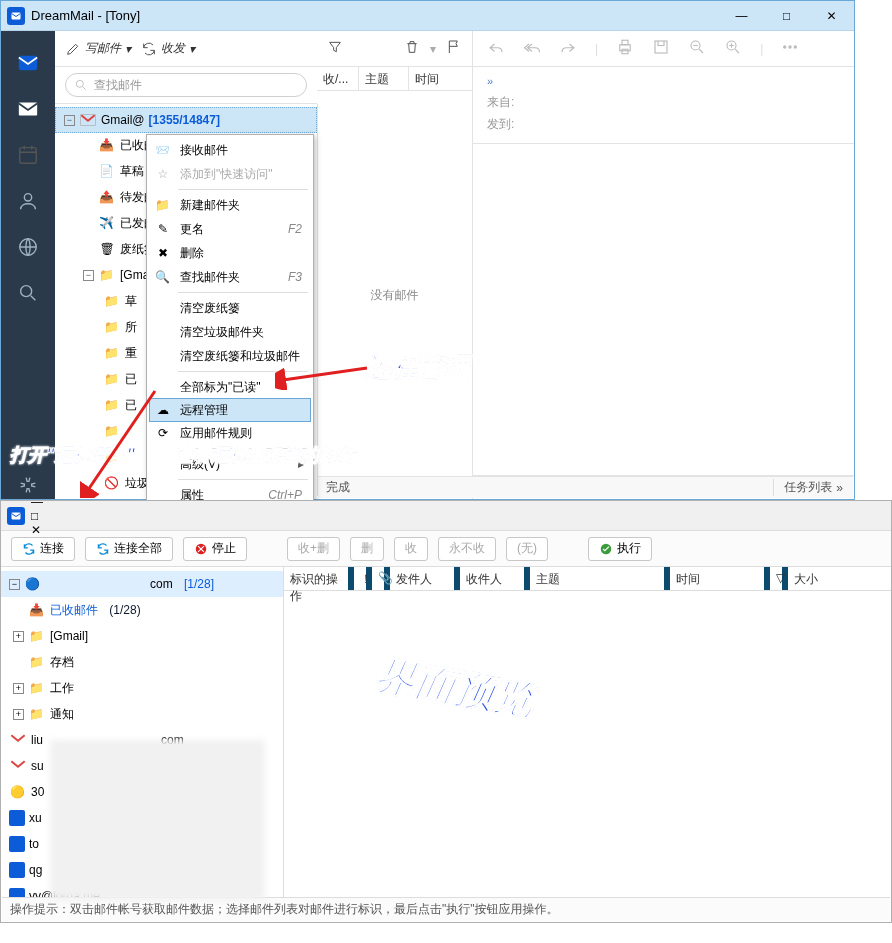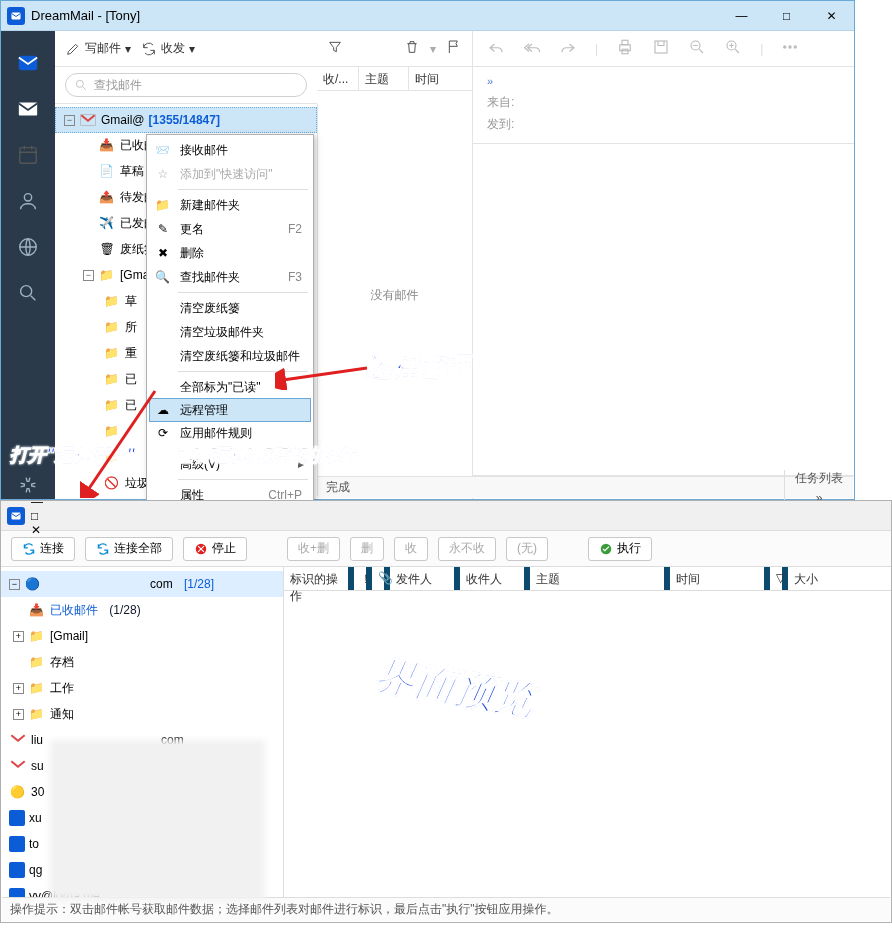--- a/index.html
+++ b/index.html
@@ -16,21 +16,21 @@
 
 .body{display:flex;height:calc(100% - 30px);}
 .leftbar{width:54px;background:#2a3a4a;display:flex;flex-direction:column;align-items:center;gap:18px;padding-top:18px;}
 .leftbar .lb{width:28px;height:28px;display:flex;align-items:center;justify-content:center;color:#9fb2c4;}
 .leftbar .lb.active{color:#fff;}
 .leftbar .spacer{flex:1;}
 .leftbar svg{width:22px;height:22px;}
 
 .pane{flex:1;display:flex;flex-direction:column;}
 .toolbar{height:36px;display:flex;align-items:center;gap:10px;padding:0 10px;border-bottom:1px solid #e3e3e3;}
-.toolbar .btn{display:flex;align-items:center;gap:4px;color:#333;}
+.toolbar .btn{display:flex;align-items:center;gap:4px;color:#333;font-style:italic;}
 .toolbar svg{width:16px;height:16px;stroke:#555;fill:none;stroke-width:1.5}
 .toolbar .ico{color:#888;}
 .search{padding:6px 10px;border-bottom:1px solid #e3e3e3;}
 .search .box{height:24px;border:1px solid #d0d0d0;border-radius:12px;display:flex;align-items:center;padding:0 8px;gap:6px;background:#fff;color:#999;}
 .search .box svg{width:14px;height:14px;stroke:#999;fill:none;}
 .tree{width:263px;border-right:1px solid #e3e3e3;padding-top:4px;position:relative;}
 .tree .node{display:flex;align-items:center;height:26px;padding-left:8px;gap:4px;white-space:nowrap;}
 .tree .node.sel{background:#cde6f7;border:1px dotted #6aa8d8;margin:-1px 0;}
 .tree .node .tg{width:11px;height:11px;border:1px solid #888;display:flex;align-items:center;justify-content:center;font-size:9px;line-height:1;color:#555;}
 .tree .node .sp{width:11px;}
@@ -50,30 +50,30 @@
 .pv-hdr{padding:8px 14px;border-bottom:1px solid #e3e3e3;}
 .pv-hdr .row{display:flex;gap:10px;color:#999;height:22px;align-items:center;}
 .pv-hdr .row .lbl{width:40px;}
 .pv-body{flex:1;}
 .pv-foot{height:24px;border-top:1px solid #e3e3e3;display:flex;align-items:center;justify-content:center;color:#666;position:relative;}
 .pv-foot .dbl{color:#4a7cc9;position:absolute;right:8px;}
 .pv-foot .dbl.l{left:8px;right:auto;}
 
 .status{position:absolute;left:317px;right:1px;bottom:1px;height:22px;border-top:1px solid #e3e3e3;display:flex;align-items:center;color:#555;background:#f8f8f8;}
 .status .s1{flex:1;padding-left:8px;}
-.status .s2{padding:0 10px;border-left:1px solid #ddd;display:flex;align-items:center;gap:4px;flex-direction:column;}
+.status .s2{padding:0 10px;border-left:1px solid #ddd;display:flex;align-items:center;gap:4px;}
 
 
 .ctx{position:absolute;left:146px;top:134px;width:168px;background:#fff;border:1px solid #b0b0b0;box-shadow:2px 2px 6px rgba(0,0,0,.25);padding:3px;}
 .ctx .it{height:24px;display:flex;align-items:center;padding-left:4px;gap:8px;}
 .ctx .it.dis{color:#aaa;}
 .ctx .it.sel{background:#cde6f7;border:1px solid #6aa8d8;margin:-1px;}
 .ctx .it .mi{width:18px;display:flex;align-items:center;justify-content:center;}
 .ctx .it .mt{flex:1;}
-.ctx .it .sc{color:#888;padding-right:8px;}
+.ctx .it .sc{color:#888;padding-right:8px;font-style:italic;}
 .ctx .it .ar{padding-right:6px;color:#555;}
 .ctx hr{border:none;border-top:1px solid #ddd;margin:3px 2px 3px 28px;}
 
 
 .anno{position:absolute;font-weight:900;font-style:italic;color:#2a4fe0;-webkit-text-stroke:1px #fff;text-shadow:0 0 3px #fff,0 0 3px #fff;font-size:26px;pointer-events:none;}
 .anno.small{font-size:18px;}
 .arrow{position:absolute;pointer-events:none;}
 
 
 .win2{position:absolute;left:0;top:500px;width:892px;height:423px;border:1px solid #b0b0b0;background:#fff;}

